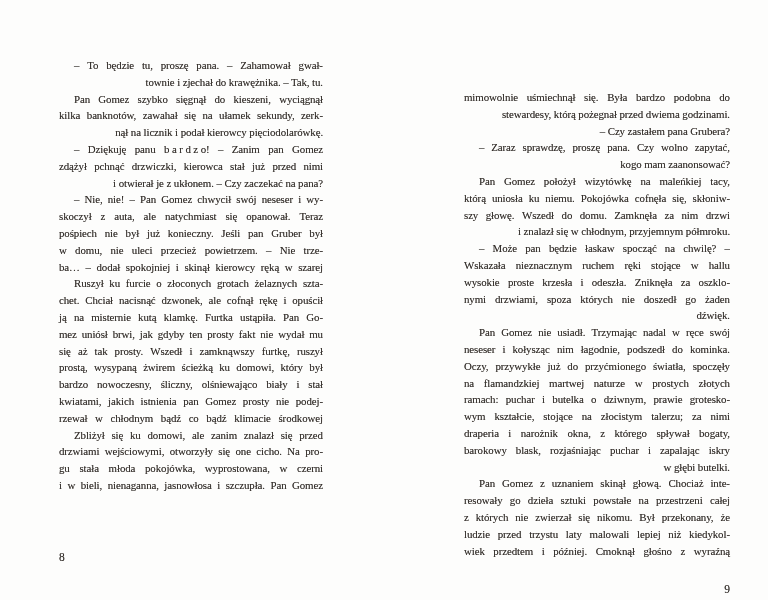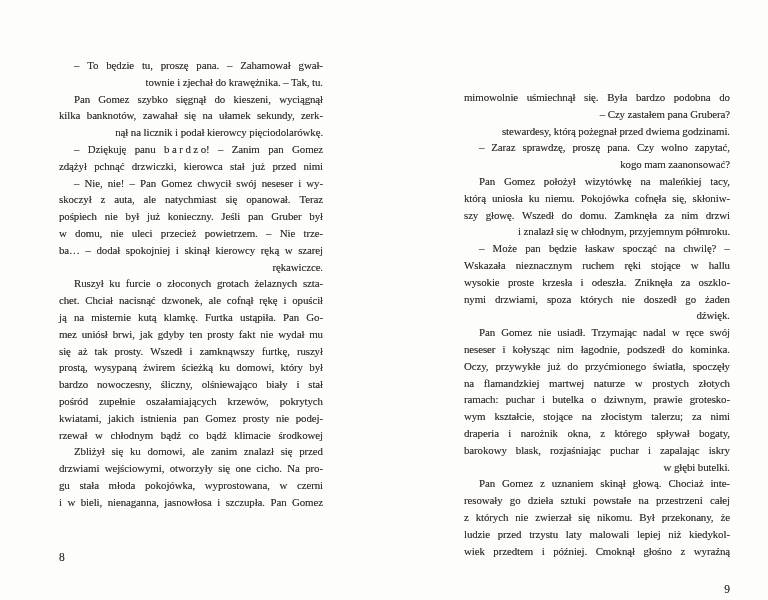--- a/index.html
+++ b/index.html
@@ -111,20 +111,21 @@
         <div class="line just">
           <span>zdążył</span>
           <span>pchnąć</span>
           <span>drzwiczki,</span>
           <span>kierowca</span>
           <span>stał</span>
           <span>już</span>
           <span>przed</span>
           <span>nimi</span>
         </div>
+        <div class="line flush">i otwierał je z ukłonem. – Czy zaczekać na pana?</div>
         <div class="line indent just">
           <span>–</span>
           <span>Nie,</span>
           <span>nie!</span>
           <span>–</span>
           <span>Pan</span>
           <span>Gomez</span>
           <span>chwycił</span>
           <span>swój</span>
           <span>neseser</span>
@@ -168,21 +169,20 @@
           <span>–</span>
           <span>dodał</span>
           <span>spokojniej</span>
           <span>i</span>
           <span>skinął</span>
           <span>kierowcy</span>
           <span>ręką</span>
           <span>w</span>
           <span>szarej</span>
         </div>
-        <div class="line flush">rękawiczce.</div>
         <div class="line indent just">
           <span>Ruszył</span>
           <span>ku</span>
           <span>furcie</span>
           <span>o</span>
           <span>złoconych</span>
           <span>grotach</span>
           <span>żelaznych</span>
           <span>szta-</span>
         </div>
@@ -245,27 +245,20 @@
         <div class="line just">
           <span>bardzo</span>
           <span>nowoczesny,</span>
           <span>śliczny,</span>
           <span>olśniewająco</span>
           <span>biały</span>
           <span>i</span>
           <span>stał</span>
         </div>
         <div class="line just">
-          <span>pośród</span>
-          <span>zupełnie</span>
-          <span>oszałamiających</span>
-          <span>krzewów,</span>
-          <span>pokrytych</span>
-        </div>
-        <div class="line just">
           <span>kwiatami,</span>
           <span>jakich</span>
           <span>istnienia</span>
           <span>pan</span>
           <span>Gomez</span>
           <span>prosty</span>
           <span>nie</span>
           <span>podej-</span>
         </div>
         <div class="line just">
@@ -327,22 +320,22 @@
     <div class="textcol" id="right-col">
         <div class="line just">
           <span>mimowolnie</span>
           <span>uśmiechnął</span>
           <span>się.</span>
           <span>Była</span>
           <span>bardzo</span>
           <span>podobna</span>
           <span>do</span>
         </div>
+        <div class="line flush">stewardesy, którą pożegnał przed dwiema godzinami.</div>
         <div class="line indent flush">– Czy zastałem pana Grubera?</div>
-        <div class="line flush">stewardesy, którą pożegnał przed dwiema godzinami.</div>
         <div class="line indent just">
           <span>–</span>
           <span>Zaraz</span>
           <span>sprawdzę,</span>
           <span>proszę</span>
           <span>pana.</span>
           <span>Czy</span>
           <span>wolno</span>
           <span>zapytać,</span>
         </div>

